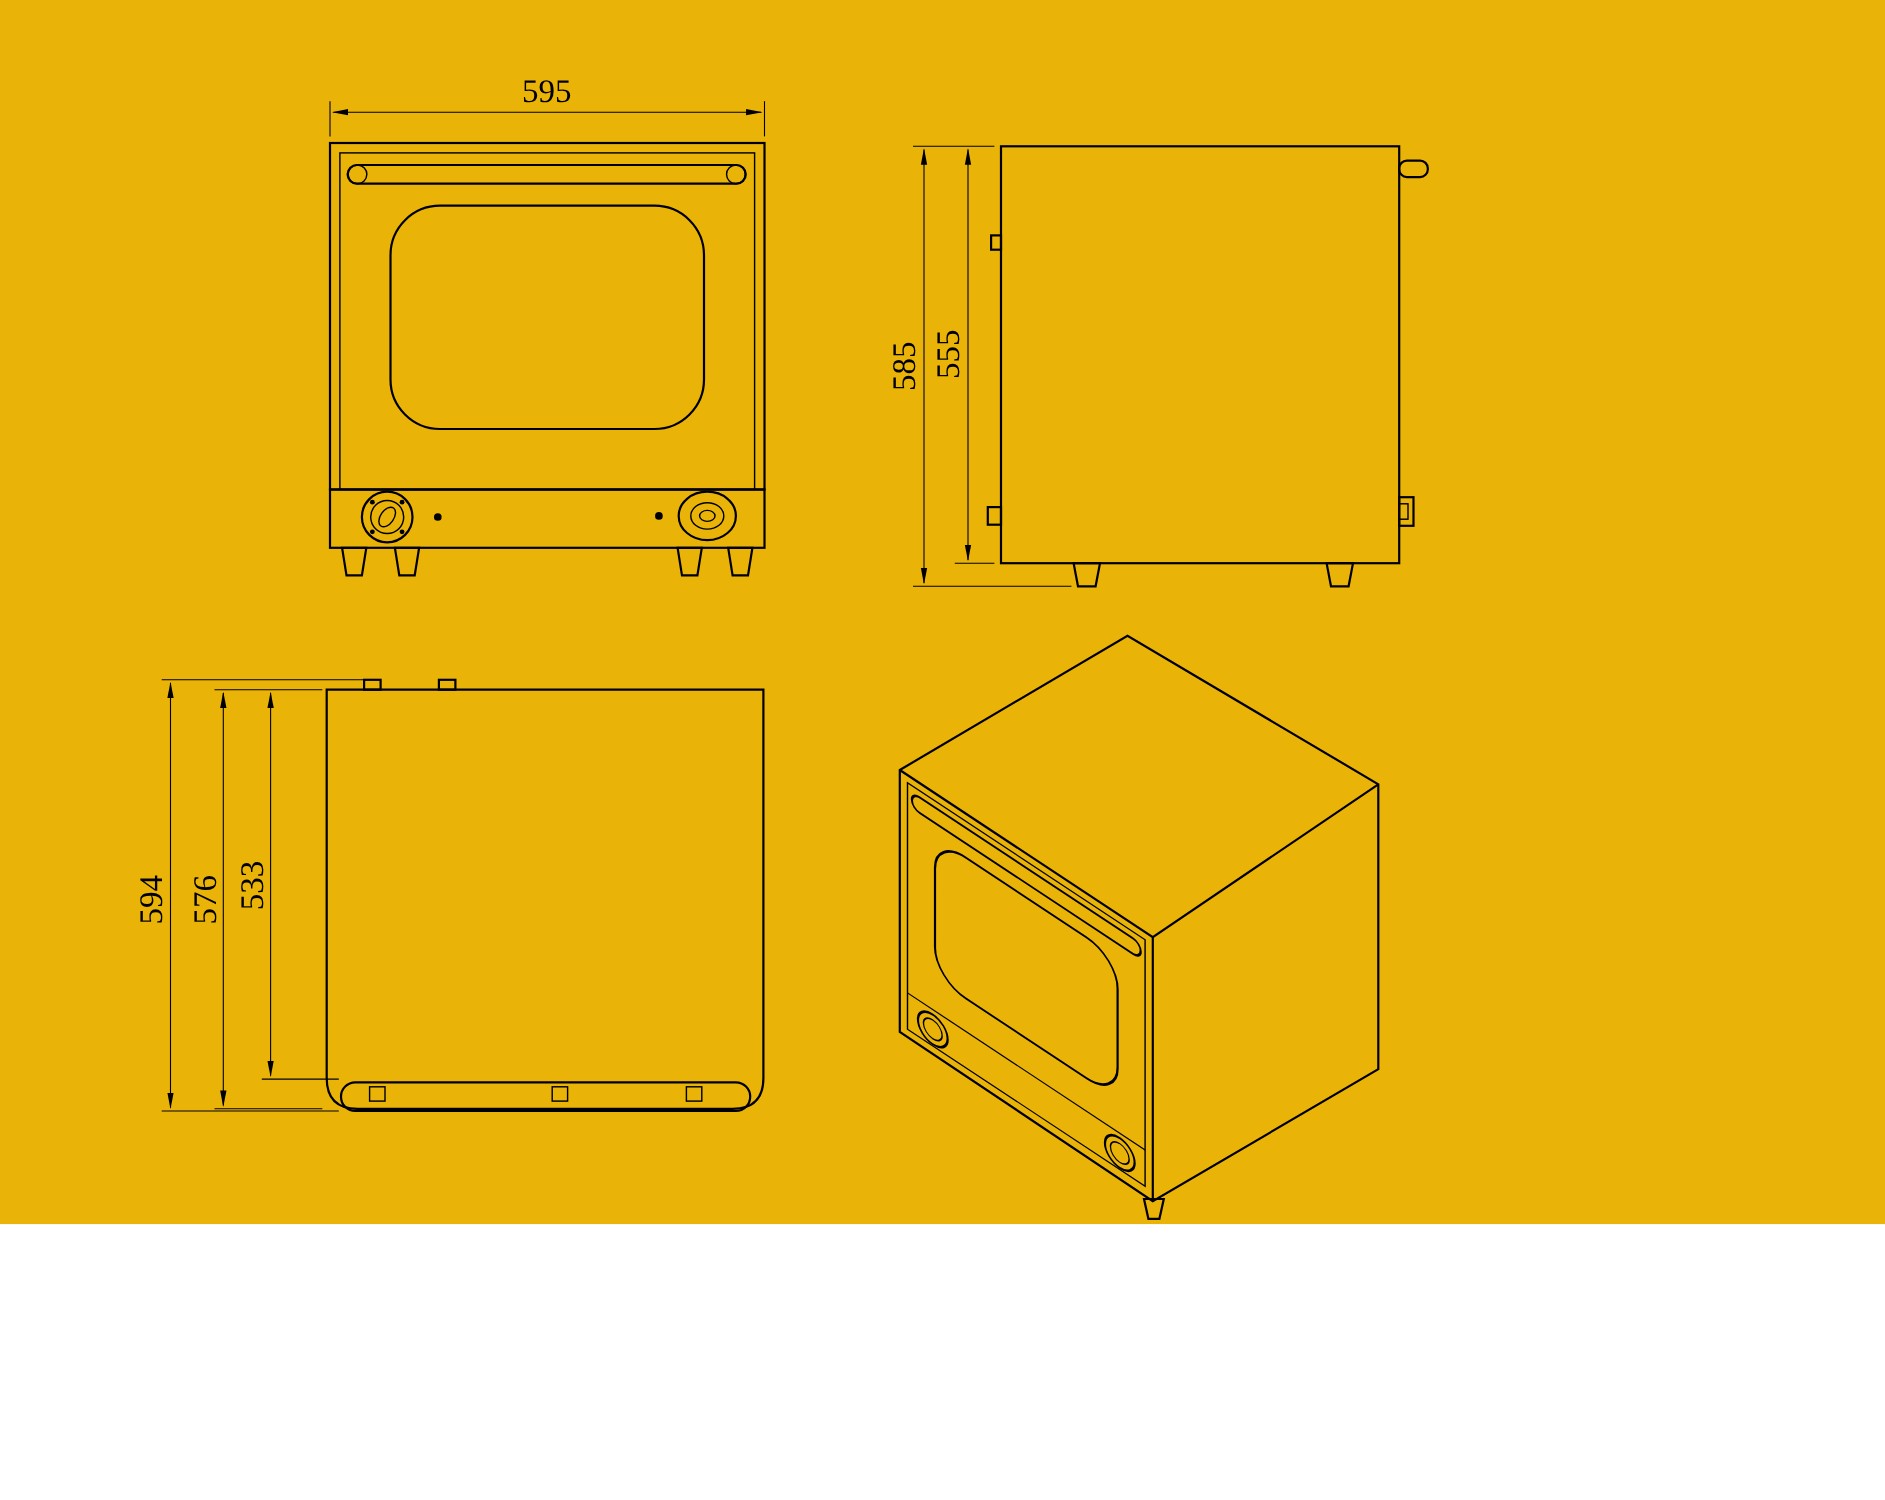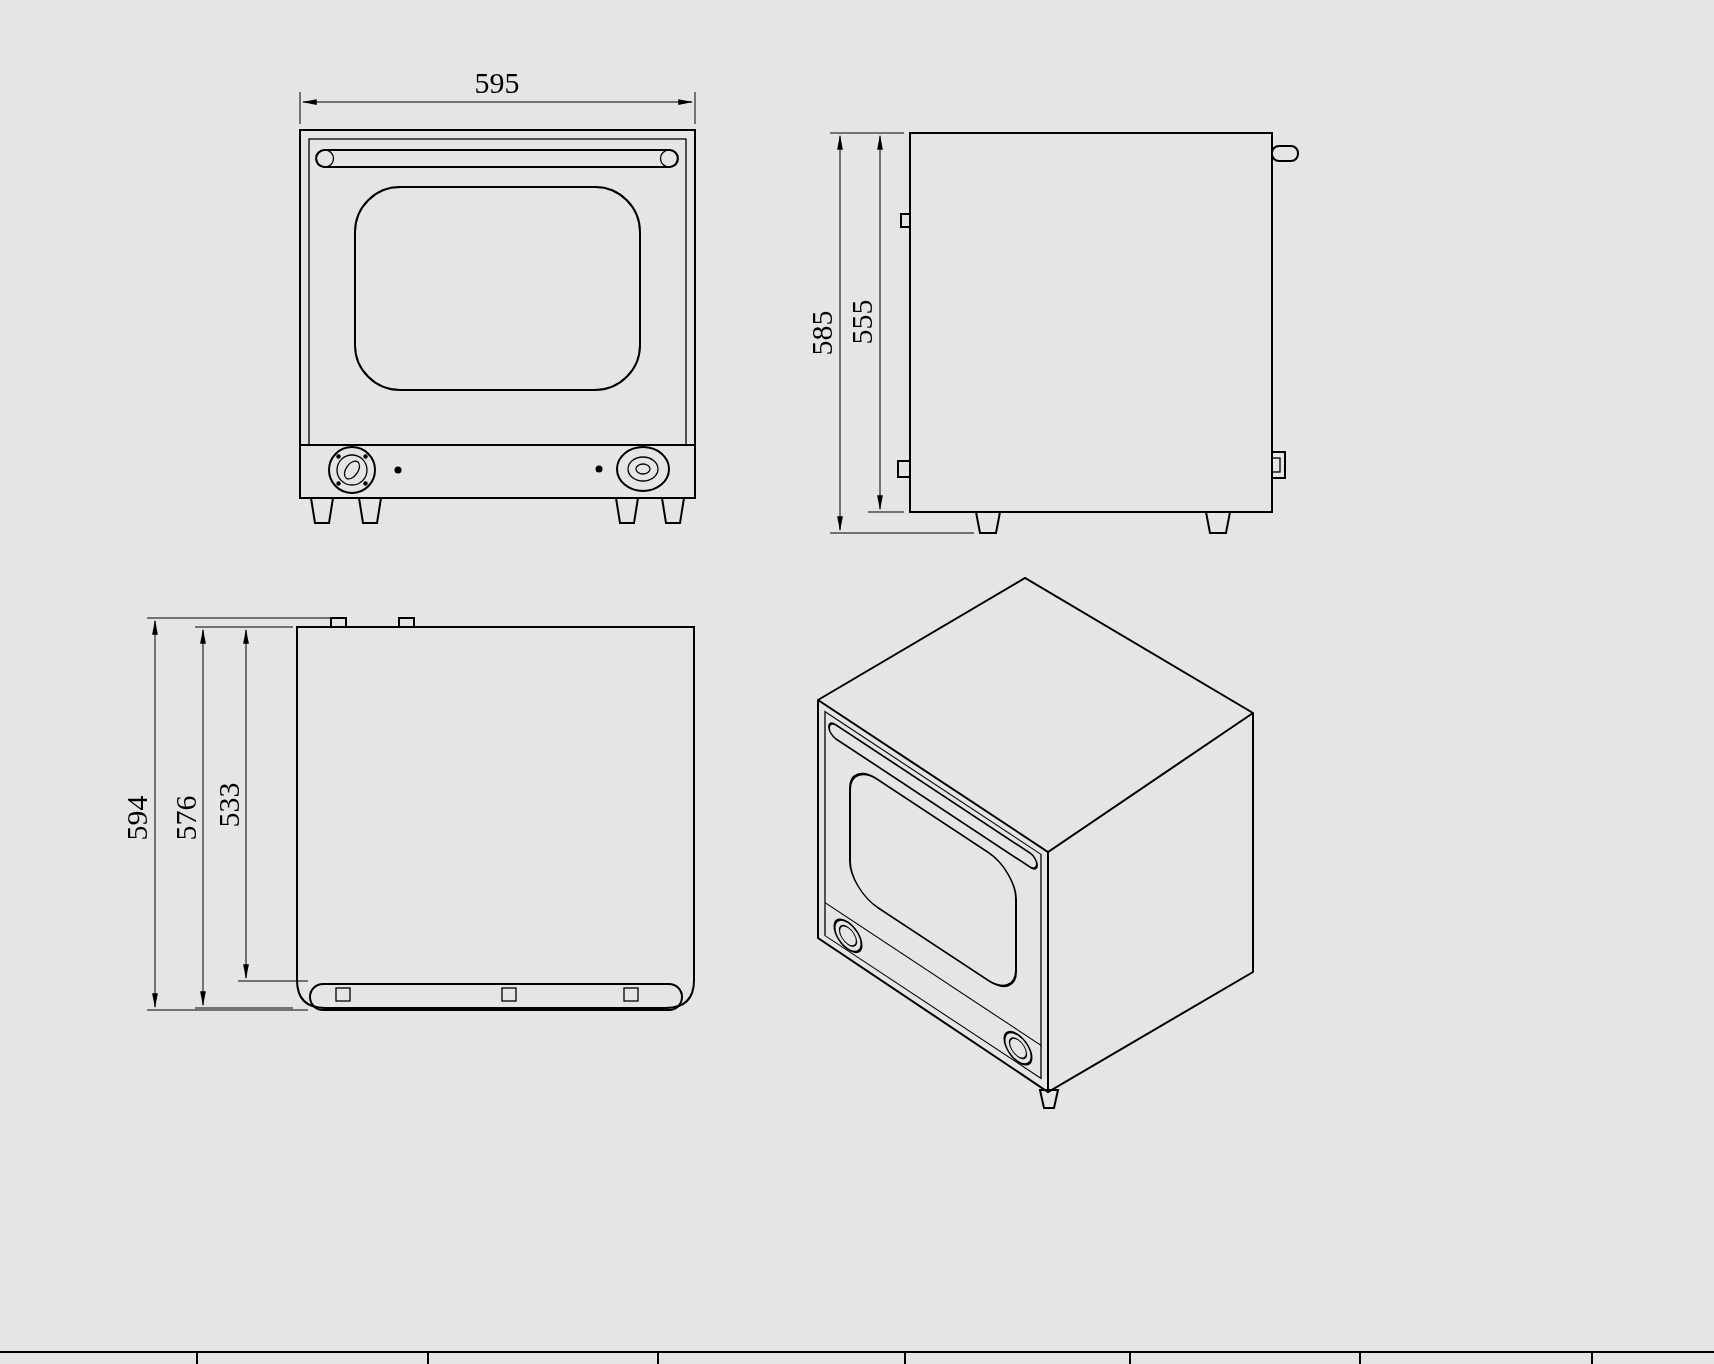--- a/index.html
+++ b/index.html
@@ -2,23 +2,23 @@
 <html><head>
 <meta charset="utf-8">
 <style>
   html, body {
     margin: 0;
     padding: 0;
     background: #ffffff;
   }
   .canvas {
     width: 1714px;
-    height: 1364px;
+    height: 1113px;
     position: relative;
-    background: #e5e5e5;
+    background: #eab308;
     overflow: hidden;
   }
   svg { display: block; }
   .obj  { fill: none; stroke: #000000; stroke-width: 2;   stroke-linejoin: miter; }
   .thin { fill: none; stroke: #000000; stroke-width: 1.3; }
   .dim  { fill: none; stroke: #000000; stroke-width: 1;   }
   .dim-text {
     font-family: "Liberation Serif", "DejaVu Serif", serif;
     font-size: 30px;
     fill: #000000;

